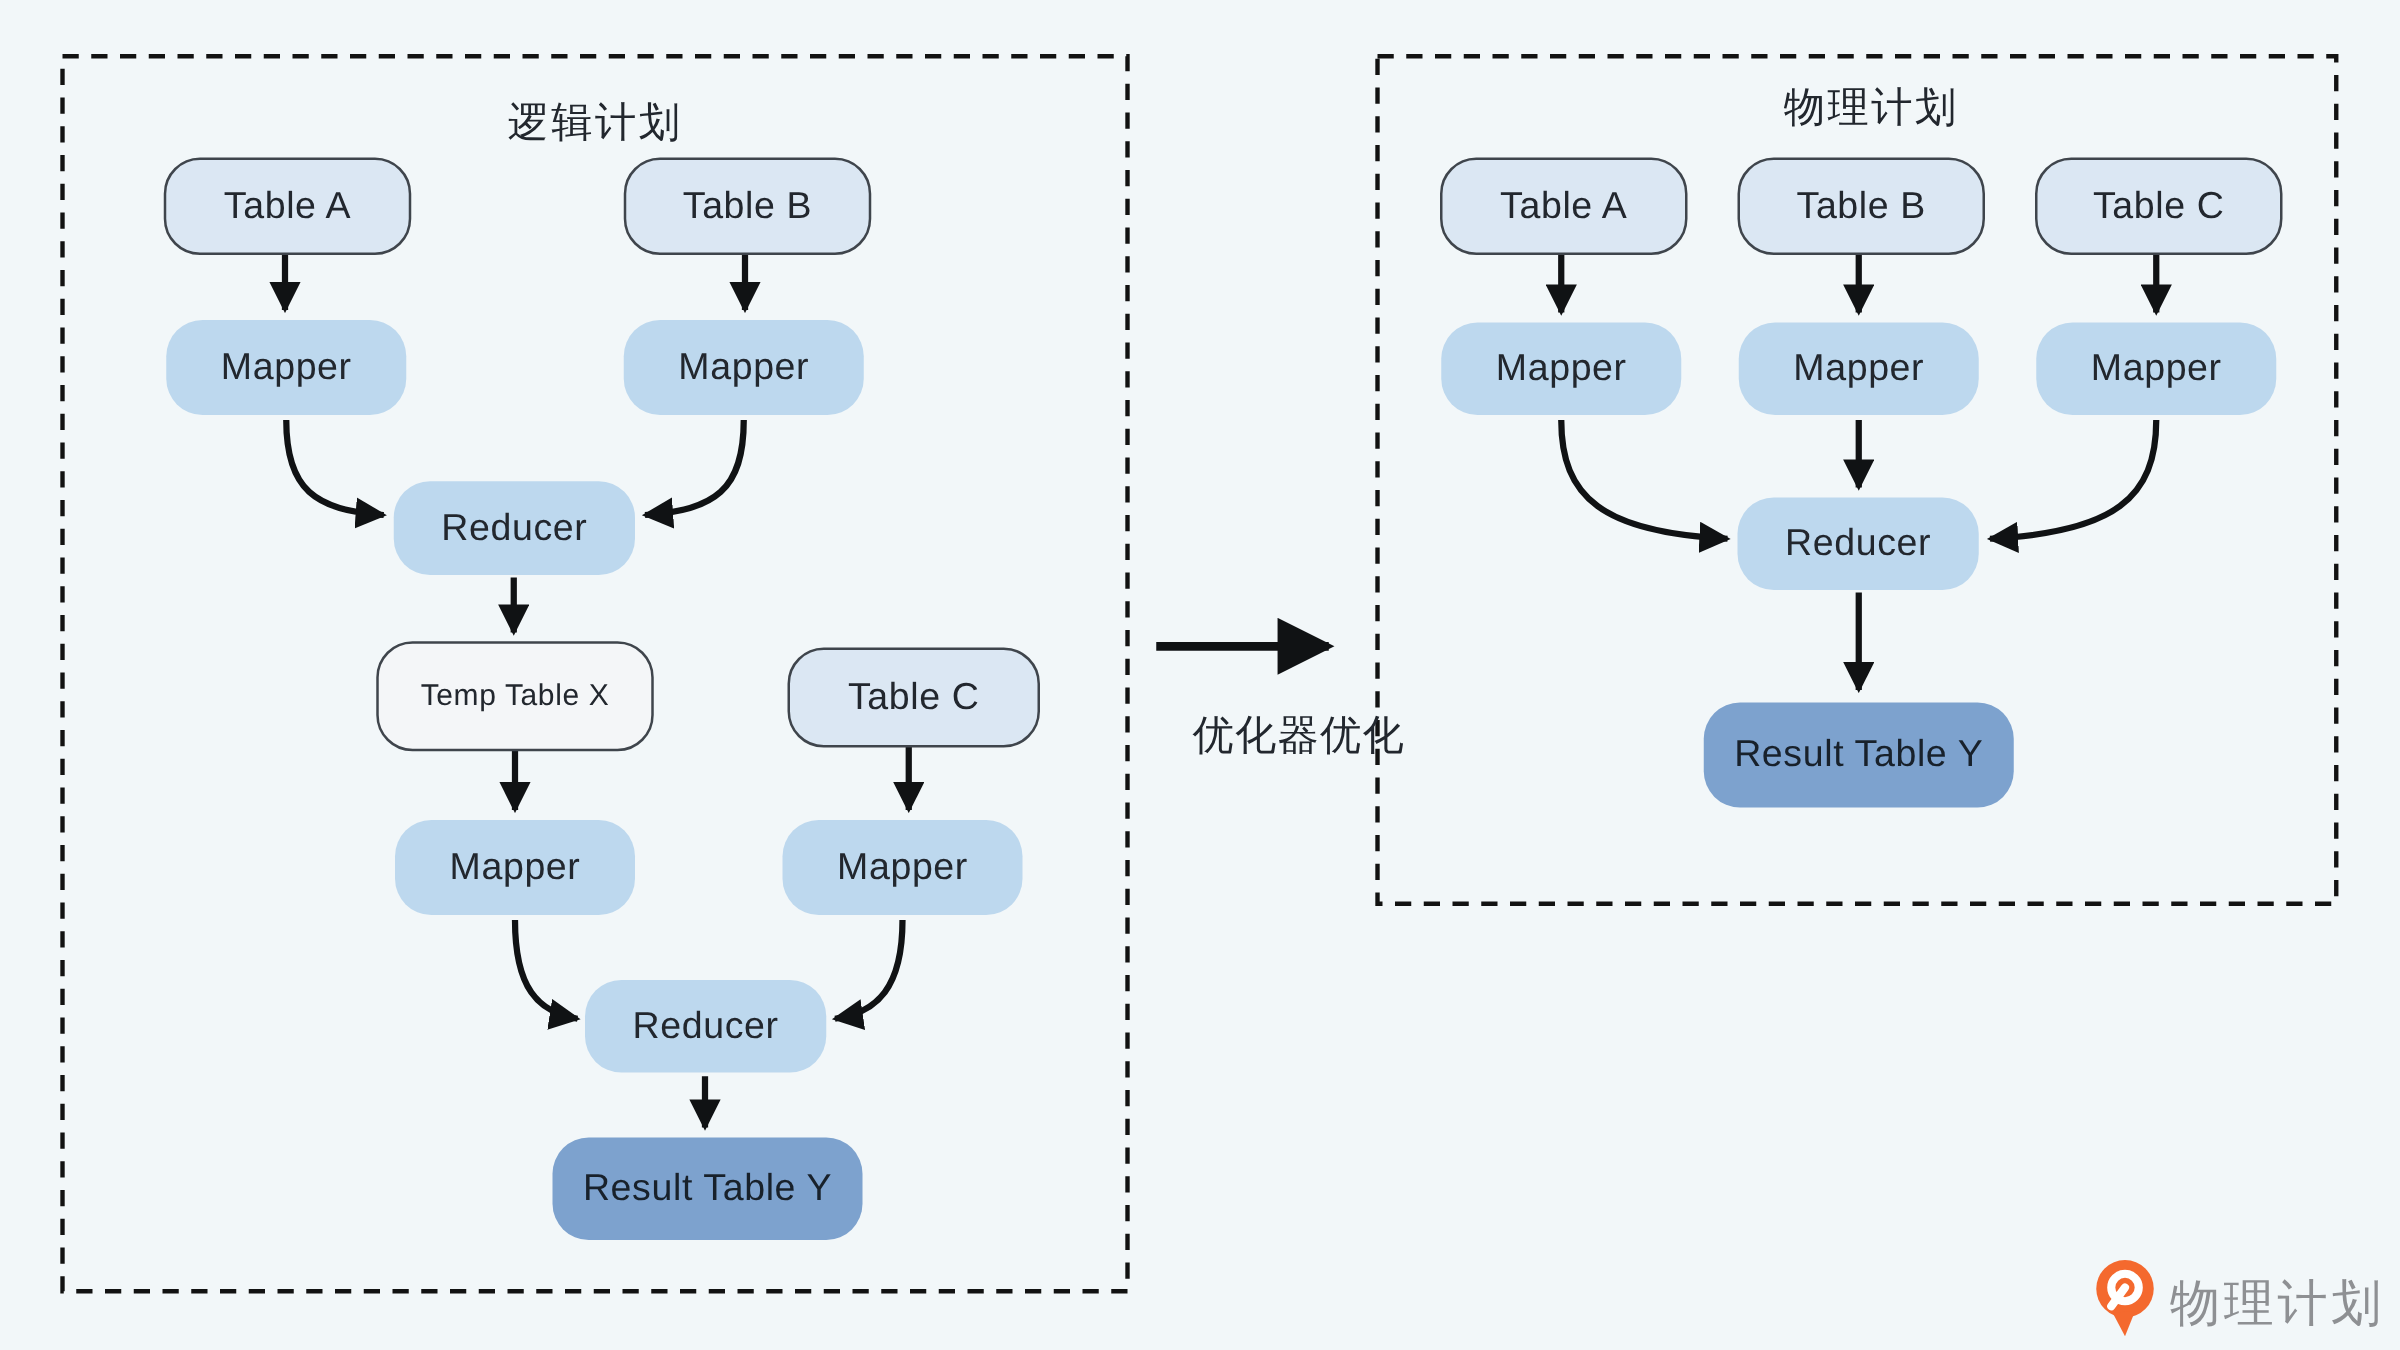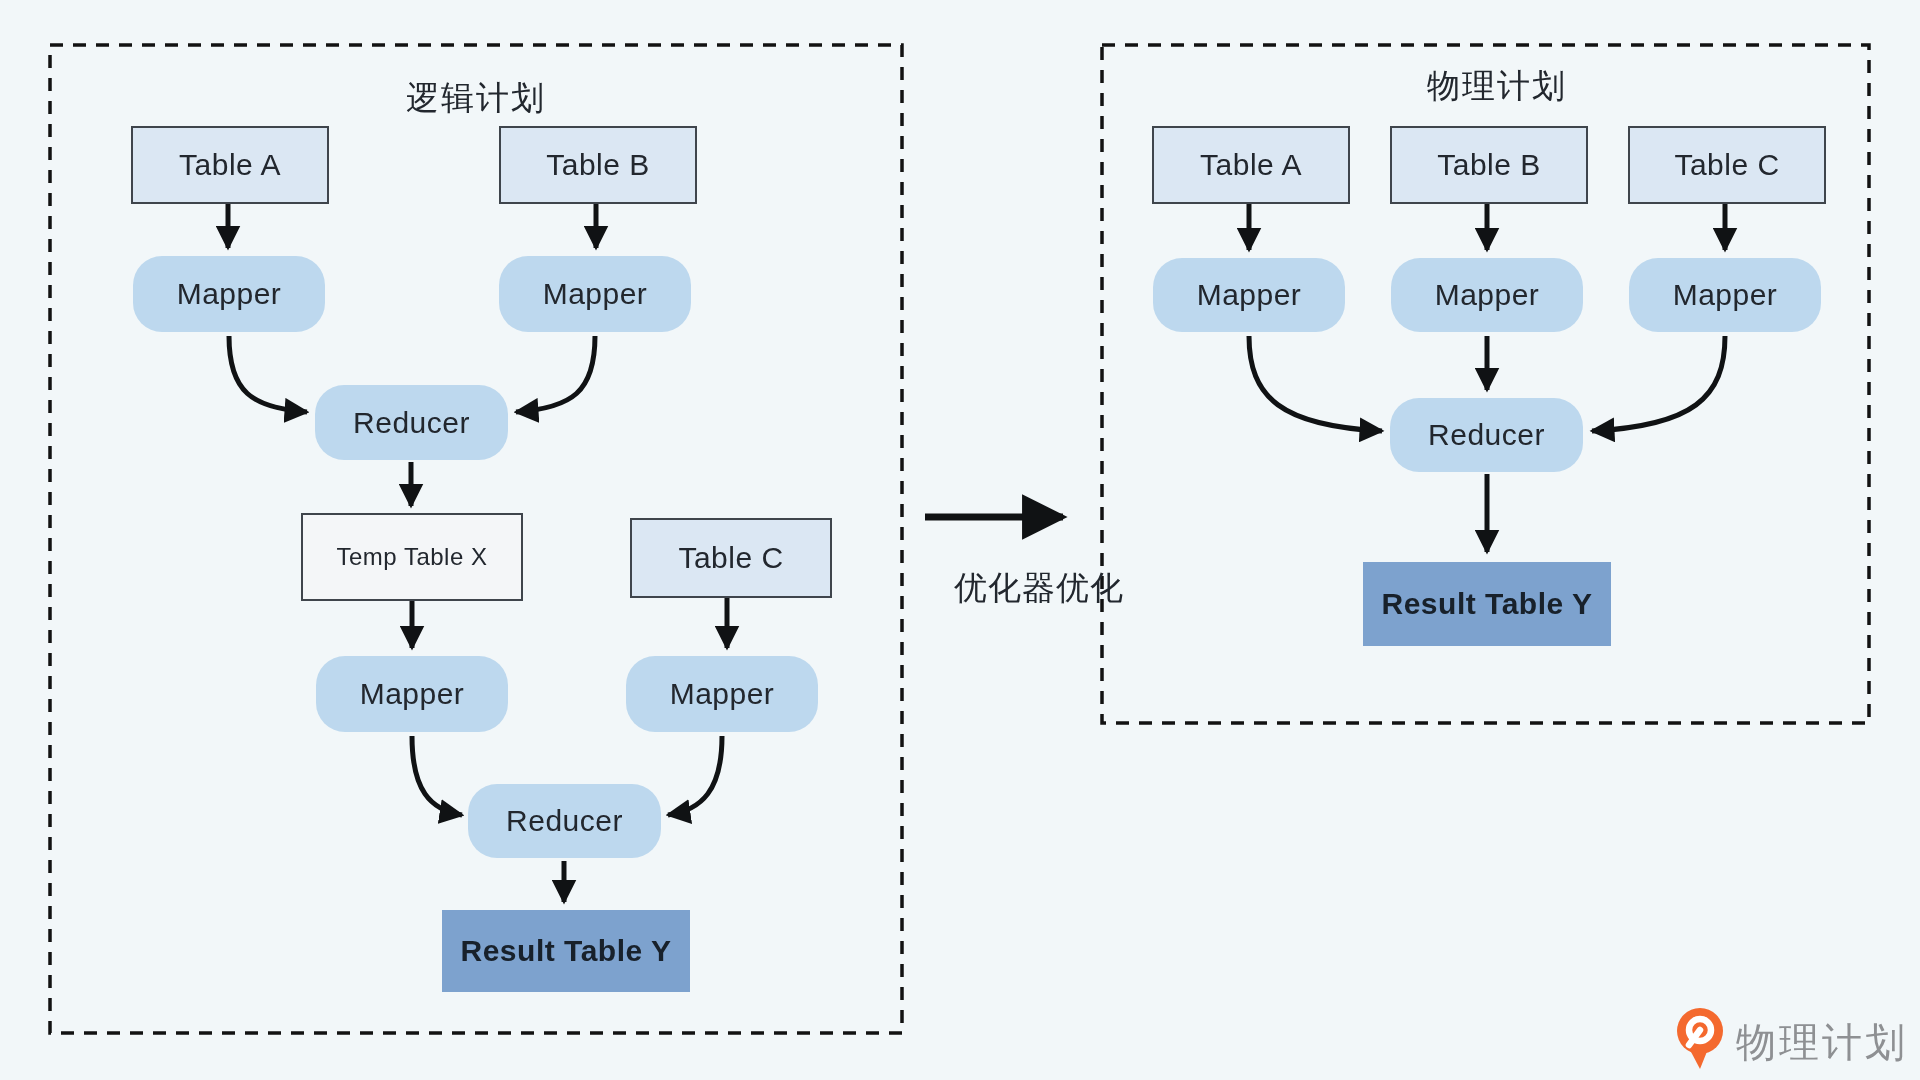--- a/index.html
+++ b/index.html
@@ -10,26 +10,26 @@
   html,body{margin:0;padding:0;}
   body{
     width:1920px;height:1080px;background:var(--bg);
     font-family:"Liberation Sans", sans-serif; color:var(--text);
     position:relative;overflow:hidden;
   }
   .stage{position:absolute;left:0;top:0;width:1920px;height:1080px;}
   svg.wires{position:absolute;left:0;top:0;}
   .node{
     position:absolute;display:flex;align-items:center;justify-content:center;
-    font-size:30px;line-height:1;letter-spacing:.5px;white-space:nowrap;
+    font-size:30px;line-height:1;letter-spacing:.5px;white-space:nowrap;border-radius:29px;
   }
   .node.table{background:var(--table-fill);border:2px solid var(--box-border);}
   .node.temp{background:var(--temp-fill);border:2.5px solid var(--box-border);font-size:24px;}
   .node.process{background:var(--process-fill);border:none;border-radius:29px;}
-  .node.result{background:var(--result-fill);border:none;color:#18212b;font-weight:bold;}
+  .node.result{background:var(--result-fill);border:none;color:#18212b;}
   .panel-title{
     position:absolute;width:300px;text-align:center;font-size:33px;letter-spacing:2px;
   }
   .transition-label{
     position:absolute;left:880px;top:566px;width:244px;text-align:right;
     font-size:33px;letter-spacing:1px;
   }
   .brand{position:absolute;left:1674px;top:1006px;display:flex;align-items:center;}
   .brand-text{font-size:40px;color:var(--brand-text);letter-spacing:3px;margin-left:10px;margin-top:6px;}
 </style>

